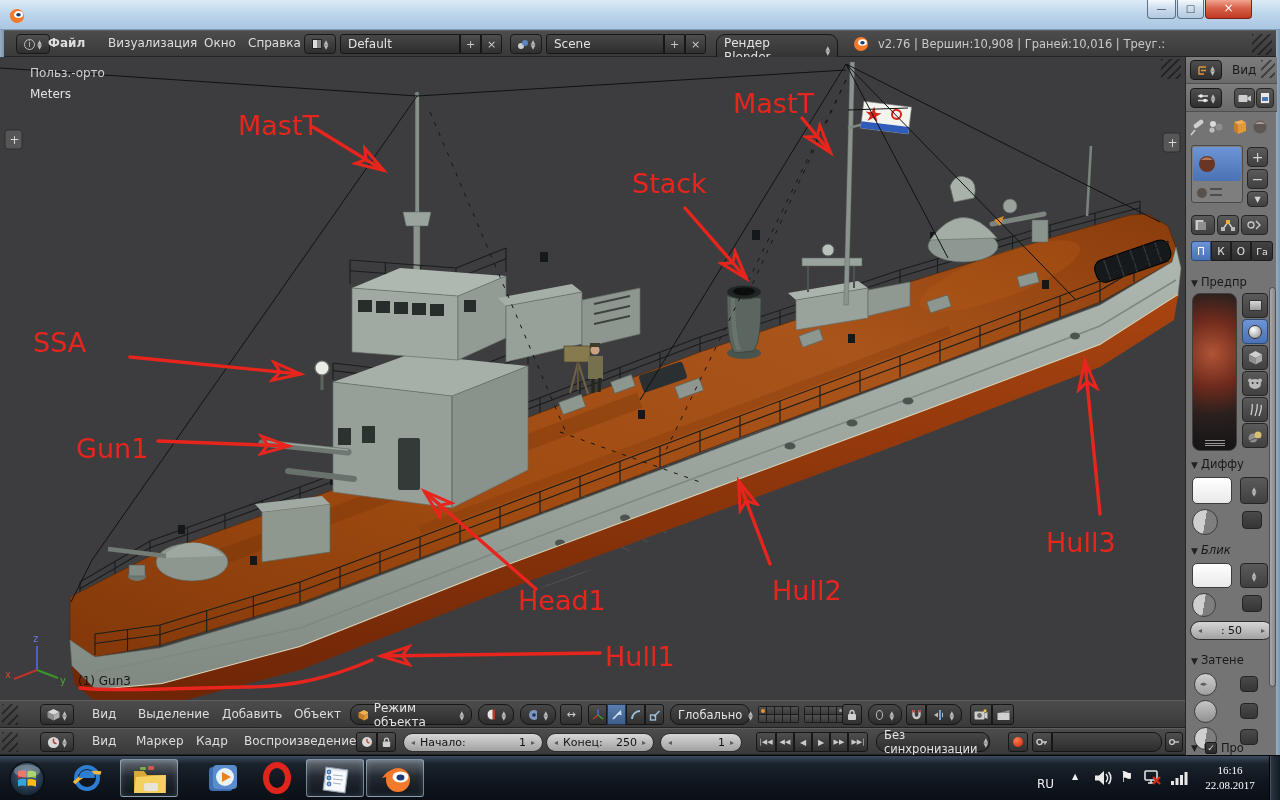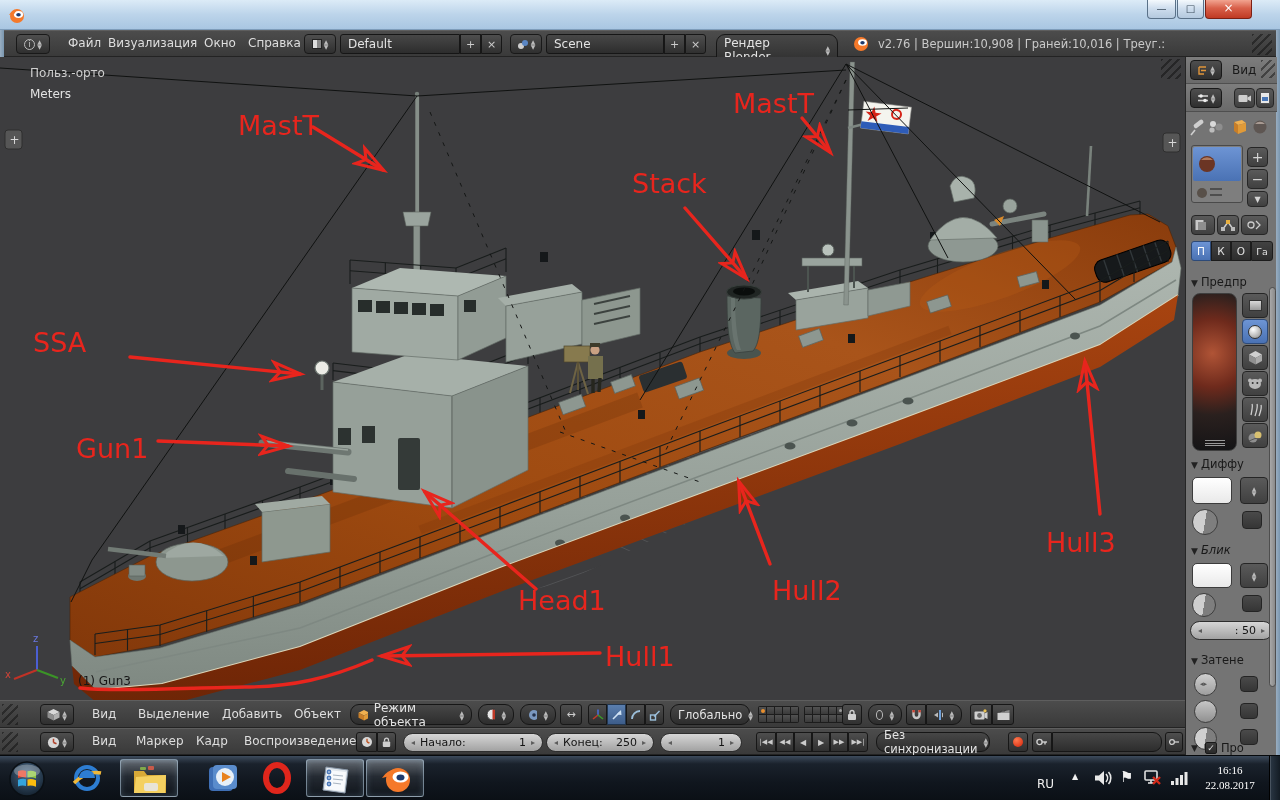--- a/index.html
+++ b/index.html
@@ -101,21 +101,21 @@
   </div>
 
   <div class="winborder" style="left:0;"></div>
   <div class="winborder" style="left:1276px;"></div>
 
   <div class="hbar" style="left:4px;top:30px;width:1272px;height:27px;">
     <div class="ebtn" style="left:12px;top:3px;width:34px;height:20px;">
       <span style="border:1px solid #bbb;border-radius:50%;width:11px;height:11px;font-size:8px;line-height:10px;text-align:center;">i</span>
       <span class="udarr">▲<br>▼</span>
     </div>
-    <span class="menu" style="left:64px;">Файл</span>
+    <span class="menu" style="left:44px;font-weight:bold;">Файл</span>
     <span class="menu" style="left:104px;">Визуализация</span>
     <span class="menu" style="left:200px;">Окно</span>
     <span class="menu" style="left:244px;">Справка</span>
 
     <div class="ebtn" style="left:300px;top:3px;width:32px;height:20px;">
       <span style="display:inline-block;width:10px;height:10px;background:linear-gradient(90deg,#ddd 45%,#888 45%);border:1px solid #222;"></span>
       <span class="udarr">▲<br>▼</span>
     </div>
     <div class="dd" style="left:336px;top:3px;width:120px;height:20px;border-radius:3px 0 0 3px;">
       <span>Default</span>
@@ -689,21 +689,21 @@
 
     <div class="sect" style="top:486px;font-style:italic;"><span class="tri">▼</span><span>Блик</span></div>
     <div class="swatch" style="left:6px;top:506px;width:40px;height:25px;"></div>
     <div class="pbtn" style="left:54px;top:506px;width:28px;height:25px;">
         <span class="udarr">▲<br>▼</span>
       </div>
     <div class="halfcirc" style="left:6px;top:536px;width:24px;height:24px;"></div>
     <div class="darksq" style="left:56px;top:538px;width:20px;height:17px;"></div>
     <div class="pill" style="left:4px;top:564px;width:83px;">
       <span class="arr">◂</span>
-        <span class="lab" style="text-align:right;">: 50</span>
+        <span class="lab" style="text-align:center;">: 50</span>
         <span class="arr">▸</span>
     </div>
 
     <div class="sect" style="top:596px;"><span class="tri">▼</span><span>Затене</span></div>
     <div class="halfcirc" style="left:8px;top:616px;width:23px;height:23px;background:linear-gradient(#cfcfcf,#9e9e9e);">
         <span style="position:absolute;left:5px;top:6px;font-size:7px;color:#555;">◂▸</span>
       </div>
     <div class="darksq" style="left:54px;top:619px;width:18px;height:16px;"></div>
     <div class="halfcirc" style="left:8px;top:643px;width:23px;height:23px;background:linear-gradient(#c6c6c6,#909090);"></div>
     <div class="darksq" style="left:54px;top:646px;width:18px;height:16px;"></div>

